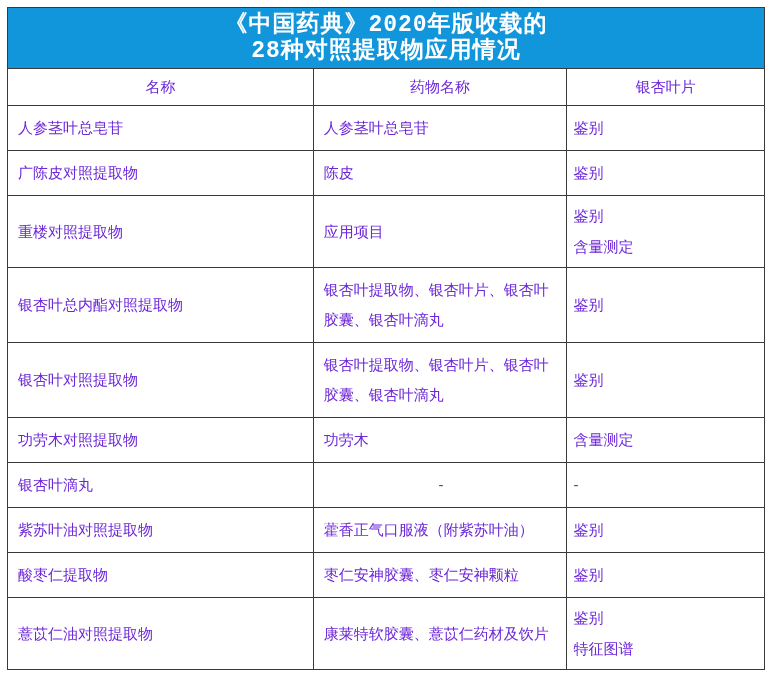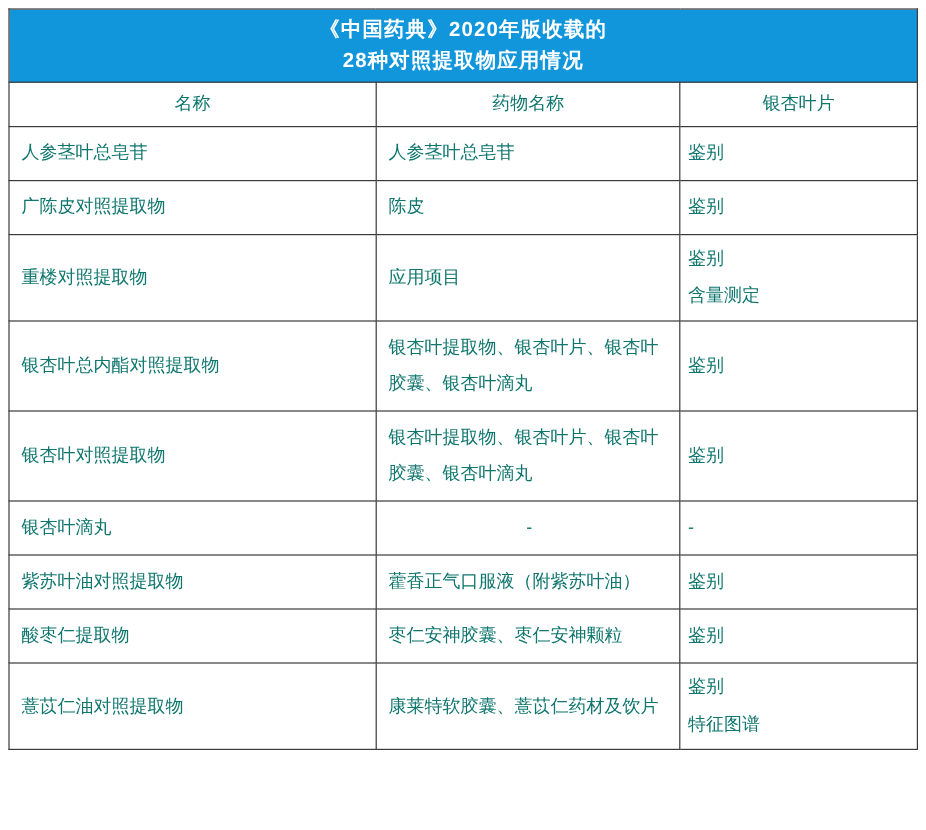--- a/index.html
+++ b/index.html
@@ -18,35 +18,36 @@
   }
   table.cp-table {
     width: 100%;
     border-collapse: collapse;
     table-layout: fixed;
   }
   table.cp-table th,
   table.cp-table td {
     border: 1px solid #3a3a3a;
     font-size: 15px;
-    color: #0f766e;
+    color: #6d28d9;
     font-weight: normal;
     vertical-align: middle;
   }
   .title-cell {
     background: #1296db;
     color: #ffffff !important;
     text-align: center;
     padding: 4px 0;
   }
   .title-line {
-    font-size: 17px;
+    font-size: 23px;
     font-weight: bold;
     line-height: 26px;
     letter-spacing: 1px;
+    font-family: Liberation Mono, monospace;
   }
   .col-head th {
     text-align: center;
     padding: 5px 6px;
     line-height: 26px;
     background: #ffffff;
   }
   td.name-cell {
     text-align: left;
     padding: 7px 8px 7px 10px;
@@ -125,20 +126,27 @@
           </td>
         </tr>
         <tr>
           <td class="name-cell">银杏叶对照提取物</td>
           <td class="drug-cell">银杏叶提取物、银杏叶片、银杏叶胶囊、银杏叶滴丸</td>
           <td class="app-cell">
             <div class="app-line">鉴别</div>
           </td>
         </tr>
         <tr>
+          <td class="name-cell">功劳木对照提取物</td>
+          <td class="drug-cell">功劳木</td>
+          <td class="app-cell">
+            <div class="app-line">含量测定</div>
+          </td>
+        </tr>
+        <tr>
           <td class="name-cell">银杏叶滴丸</td>
           <td class="drug-cell center">-</td>
           <td class="app-cell">
             <div class="app-line">-</div>
           </td>
         </tr>
         <tr>
           <td class="name-cell">紫苏叶油对照提取物</td>
           <td class="drug-cell">藿香正气口服液（附紫苏叶油）</td>
           <td class="app-cell">

